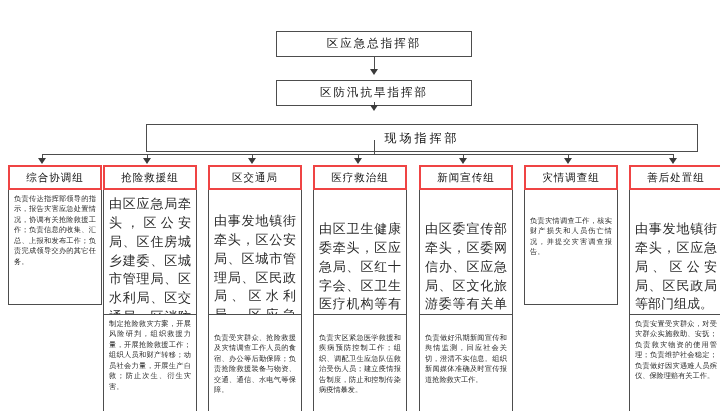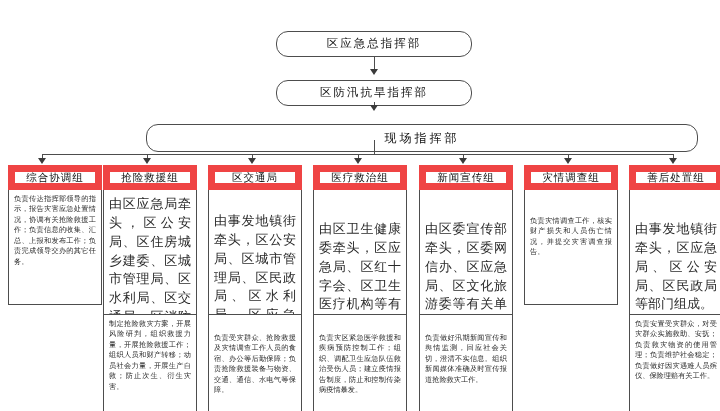--- a/index.html
+++ b/index.html
@@ -31,21 +31,20 @@
     align-items: center;
     justify-content: center;
     text-align: center;
   }
 
   
   .cmd {
     font-size: 11.5px;
     letter-spacing: 2px;
     line-height: 1.2;
-    border-radius: 12px;
   }
   #box-top {
     left: 276px;
     top: 31px;
     width: 196px;
     height: 26px;
   }
   #box-second {
     left: 276px;
     top: 80px;
@@ -84,21 +83,21 @@
 
   
   .group-col {
     position: absolute;
     top: 165px;
     width: 94px;
   }
   .grp-title {
     position: relative;
     box-sizing: border-box;
-    border: 7px solid #ef4444;
+    border: 2px solid #ef4444;
     height: 25px;
     display: flex;
     align-items: center;
     justify-content: center;
     font-size: 10.5px;
     letter-spacing: 1px;
     background: #fff;
   }
   .grp-members {
     position: relative;

